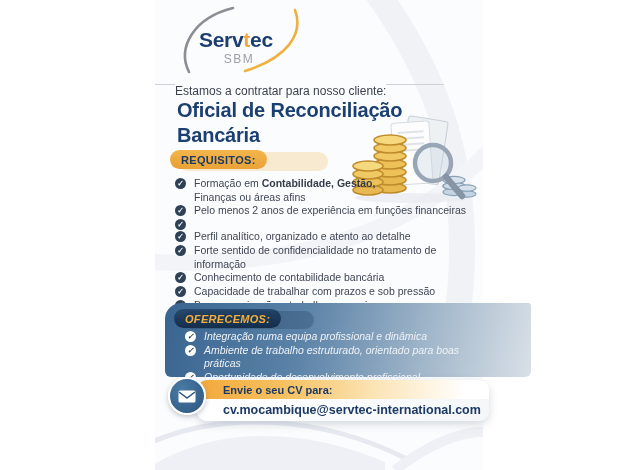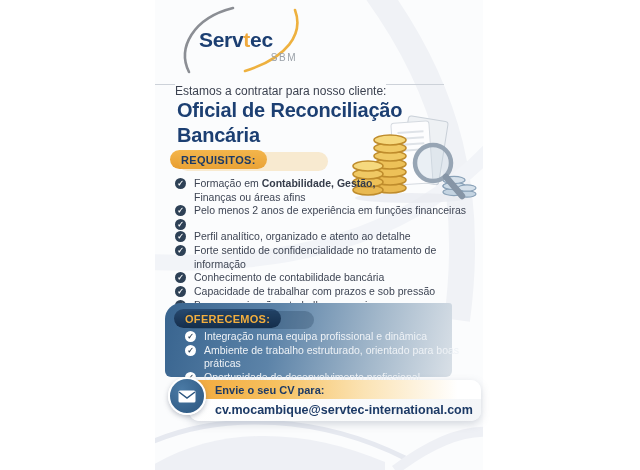--- a/index.html
+++ b/index.html
@@ -7,21 +7,21 @@
           font-family:"Liberation Sans",sans-serif;}
   .poster{position:absolute;left:155px;top:0;width:328px;height:470px;background:#fbfcfd;}
   .bgsw{position:absolute;left:0;top:0;width:100%;height:100%;pointer-events:none;}
 
   
   .logo{position:absolute;left:22px;top:6px;width:170px;height:72px;}
   .logo-curves{position:absolute;left:0;top:0;}
   .logo-text{position:absolute;left:22px;top:22px;font-size:21px;font-weight:bold;
              color:var(--navy,#1e4070);letter-spacing:-0.3px;white-space:nowrap;}
   .logo-text .gold-t{color:var(--gold,#eaa83d);}
-  .logo-sub{position:absolute;left:4px;top:46px;width:116px;text-align:right;font-size:10px;
+  .logo-sub{position:absolute;left:4px;top:46px;width:116px;text-align:center;font-size:12px;
             color:#9aa0a8;letter-spacing:1.5px;}
 
   
   .intro{position:absolute;left:0;top:84px;width:100%;display:flex;align-items:flex-start;
          font-size:12px;color:#3c4250;}
   .hline{height:1px;background:#cdd2d9;}
   .hline.l{flex:0 0 20px;}
   .hline.r{flex:0 0 58px;}
 
   
@@ -43,28 +43,28 @@
 
   
   .req-list{position:absolute;left:20px;top:177px;width:302px;}
   .item{display:flex;gap:8px;font-size:10.5px;line-height:13.7px;color:#3e4554;}
   .chk{flex:0 0 auto;width:11px;height:11px;border-radius:50%;background:#2e4156;color:#ffffff;
        font-size:8px;line-height:11px;text-align:center;font-weight:bold;margin-top:1px;}
   .chk-light{background:#ffffff;color:#2e4156;}
   .item b{color:#353c4a;margin-top:24px;}
 
   
-  .offer-panel{position:absolute;left:10px;top:303px;width:287px;height:74px;
+  .offer-panel{position:absolute;left:10px;top:303px;width:366px;height:74px;
        border-radius:16px 3px 6px 6px;
-       background:linear-gradient(102deg,#38648f 0%,#5c83a8 38%,#a3b8cb 72%,#d9e0e7 100%);}
+       background:linear-gradient(102deg,#38648f 0%,#5c83a8 38%,#a3b8cb 72%,#d9e0e7 100%);font-style:italic;}
   .offer-list{position:absolute;left:20px;top:27px;width:292px;}
   .offer-list .item{color:#eef2f6;}
 
   
-  .cv-bar{position:absolute;left:34px;top:380px;width:292px;border-radius:10px;z-index:2;
+  .cv-bar{position:absolute;left:42px;top:380px;width:292px;border-radius:10px;z-index:2;
           box-shadow:0 3px 8px rgba(120,130,150,.3);overflow:hidden;}
   .cv-top{height:19px;display:flex;align-items:center;padding-left:26px;font-size:11px;
           font-weight:bold;color:#1c3a66;
           background:linear-gradient(90deg,#f2a93c,#f6c160 30%,#fbe3b4 60%,#ffffff 92%);}
   .cv-bottom{height:22px;display:flex;align-items:center;padding-left:26px;font-size:12.5px;
           font-weight:bold;color:#1c3a66;background:linear-gradient(90deg,#ffffff,#f4f6f8);}
   .cv-circle{position:absolute;left:13px;top:377px;width:34px;height:34px;border-radius:50%;
           background:radial-gradient(circle at 35% 30%,#4a7aa5,#2c567f);border:2px solid #ffffff;
           box-shadow:0 2px 5px rgba(80,90,110,.35);z-index:3;display:flex;align-items:center;
           justify-content:center;}

